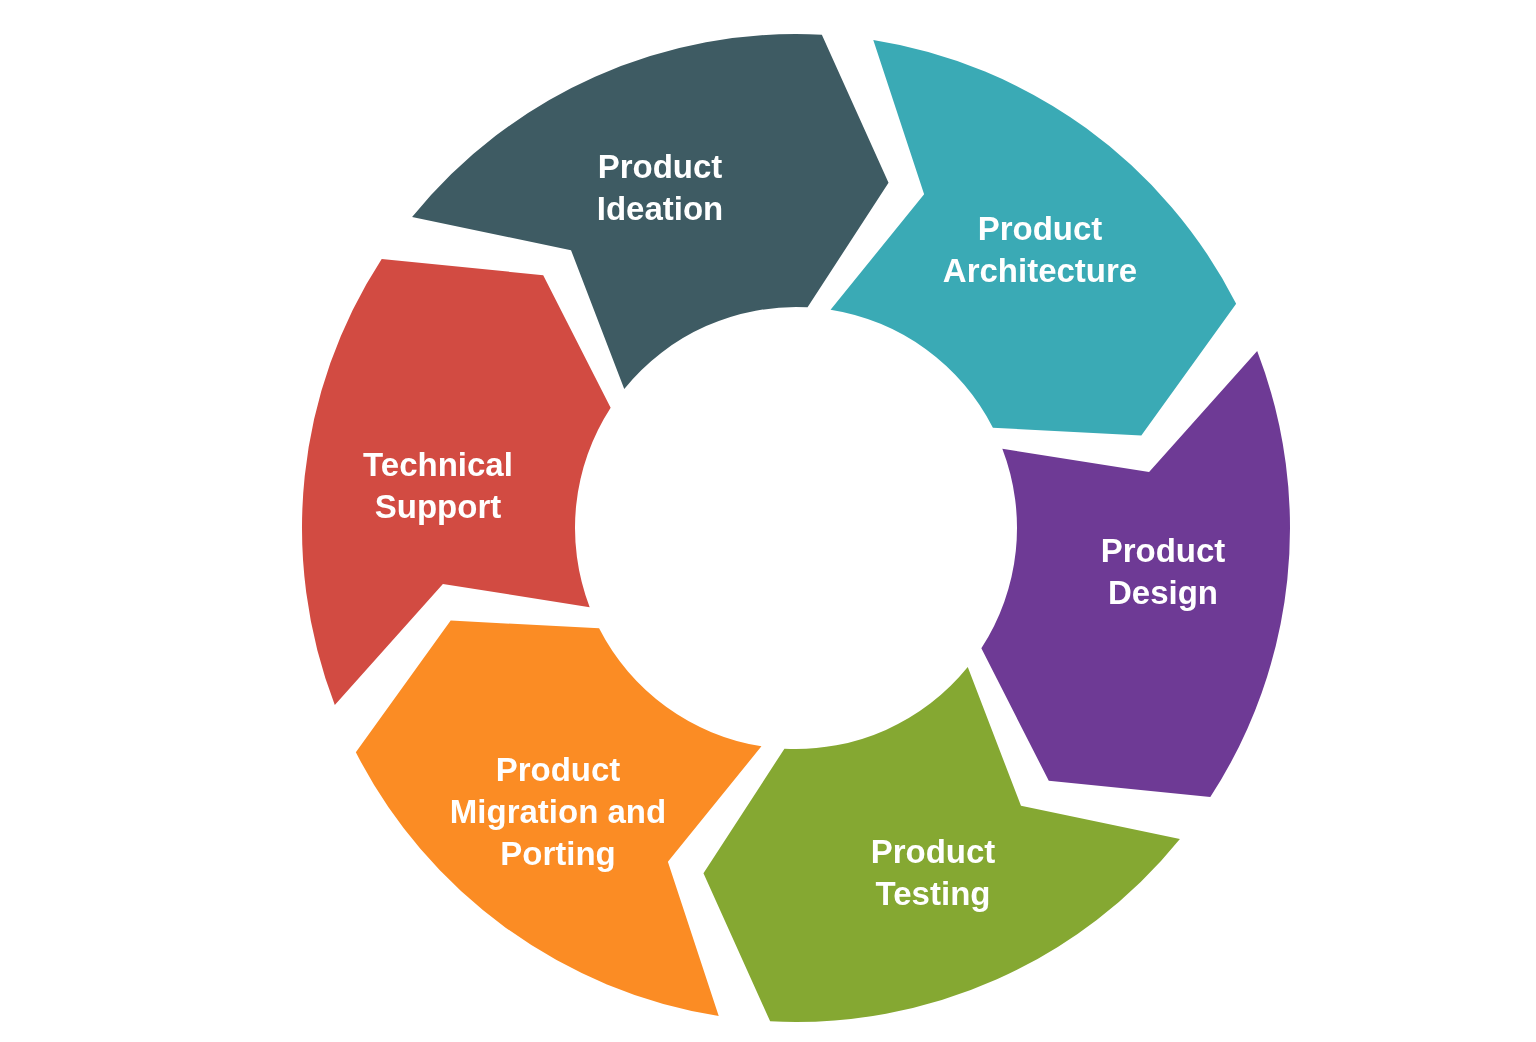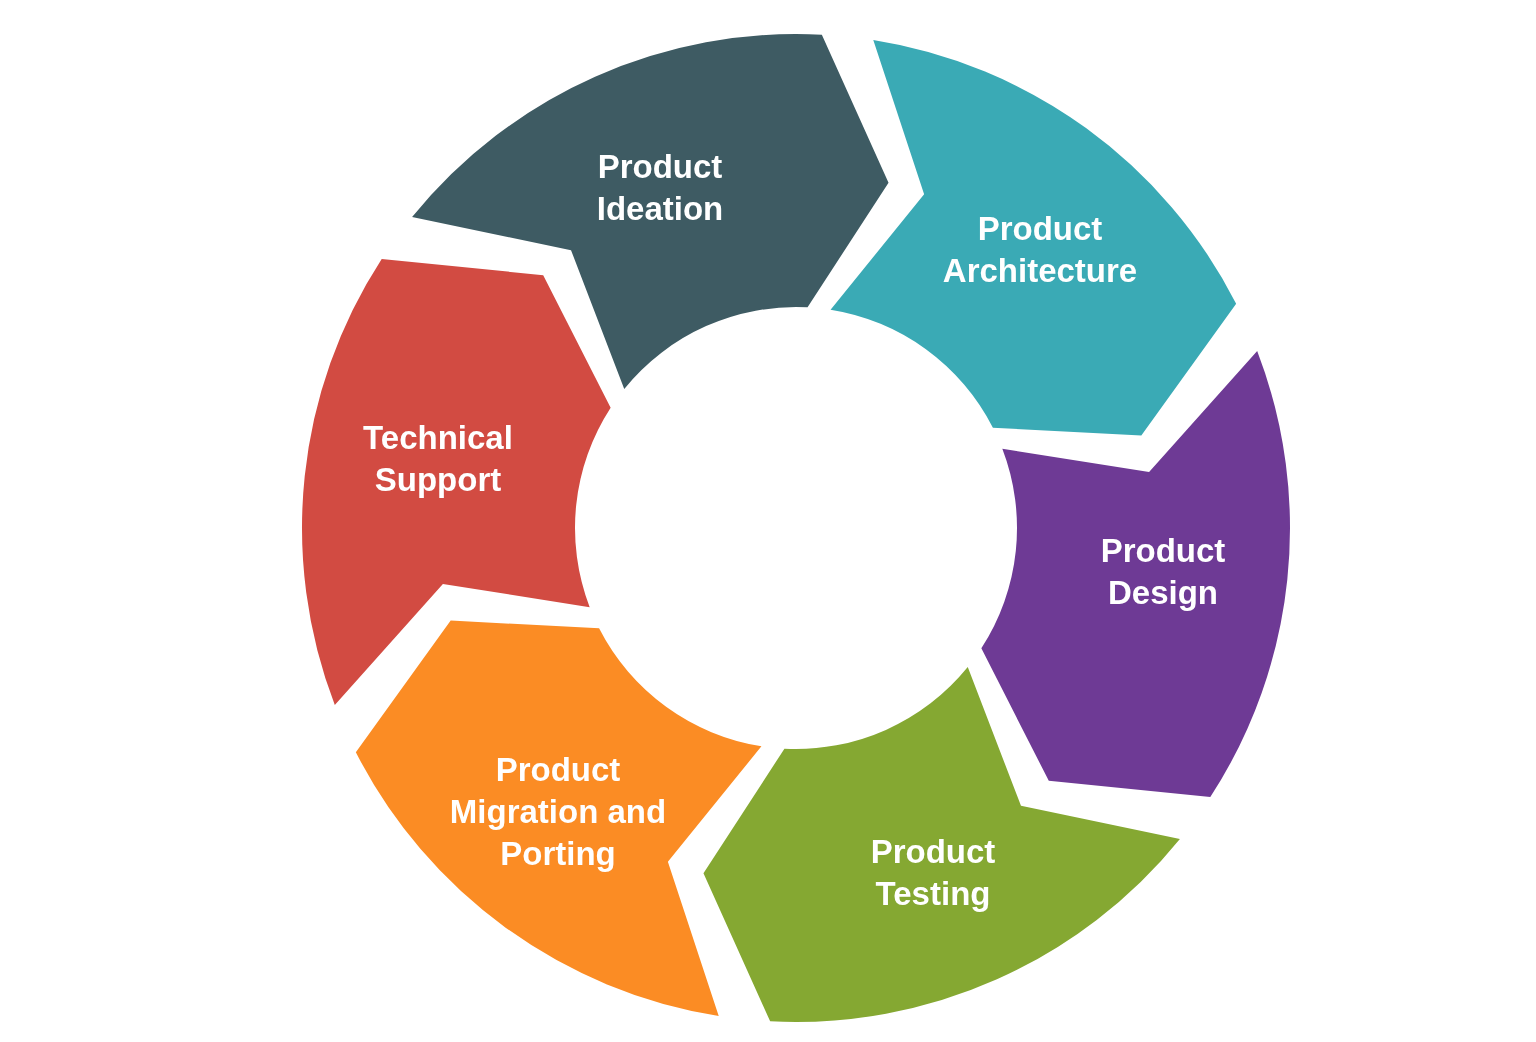--- a/index.html
+++ b/index.html
@@ -84,18 +84,18 @@
 Ideation</div>
       <div class="segment-label" style="left: 1040px; top: 250px; color: rgb(255, 255, 255); font-size: 33px;">Product
 Architecture</div>
       <div class="segment-label" style="left: 1163px; top: 572px; color: rgb(255, 255, 255); font-size: 33px;">Product
 Design</div>
       <div class="segment-label" style="left: 933px; top: 873px; color: rgb(255, 255, 255); font-size: 33px;">Product
 Testing</div>
       <div class="segment-label" style="left: 558px; top: 812px; color: rgb(255, 255, 255); font-size: 33px;">Product
 Migration and
 Porting</div>
-      <div class="segment-label" style="left: 438px; top: 459px; color: rgb(255, 255, 255); font-size: 33px;">Technical
+      <div class="segment-label" style="left: 438px; top: 486px; color: rgb(255, 255, 255); font-size: 33px;">Technical
 Support</div>
     </div>
 
 
 </div>
 
 </body></html>

